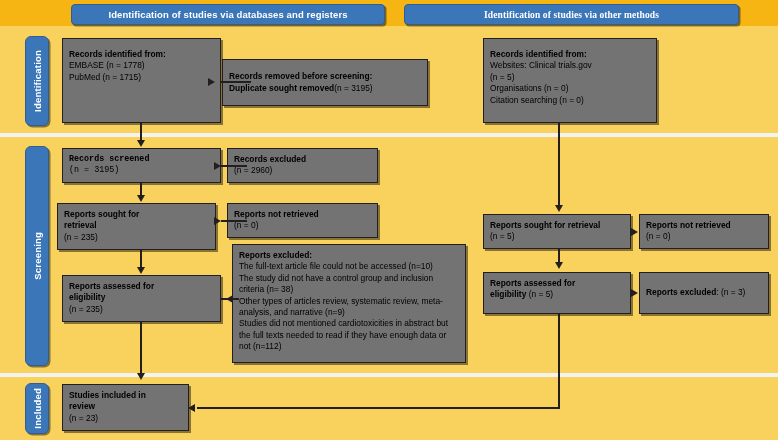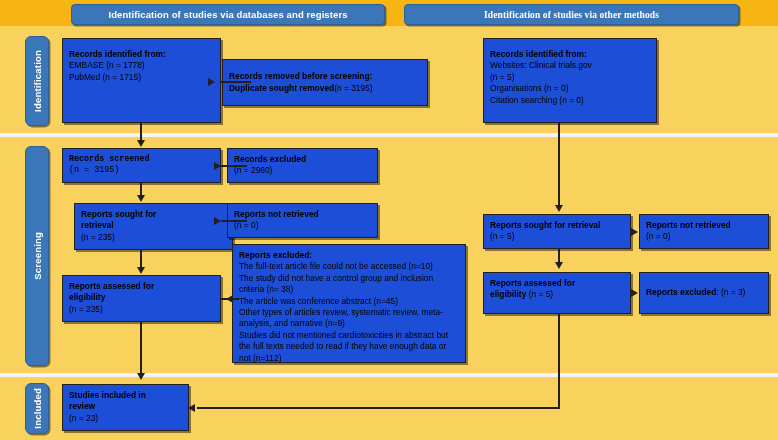--- a/index.html
+++ b/index.html
@@ -42,38 +42,38 @@
   .stage span{
     writing-mode:vertical-rl;transform:rotate(180deg);
     white-space:nowrap;letter-spacing:.2px;
   }
   #stage-ident{left:25px;top:36px;height:88px;}
   #stage-screen{left:25px;top:146px;height:218px;}
   #stage-incl{left:25px;top:383px;height:49px;}
 
   
   .box{
-    position:absolute;background:#1d4ed8;
+    position:absolute;background:#737373;
     border:1.6px solid #231f20;
     box-shadow:2px 2px 0 rgba(0,0,0,.45);
     box-sizing:border-box;
     padding:5px 6px;
     font-size:8.4px;line-height:11.4px;color:#000000;
   }
   .box b{font-weight:bold;}
   .box .ln{display:block;white-space:nowrap;}
   .box .wrapln{display:block;}
 
   
   #box-records-id   {left:62px; top:38px;  width:159px;height:85px;padding-top:10px;}
   #box-dupes        {left:222px;top:59px;  width:206px;height:47px;
                      display:flex;flex-direction:column;justify-content:center;}
   #box-screened     {left:62px; top:148px; width:159px;height:35px;font-family:Liberation Mono, monospace;}
   #box-excluded     {left:227px;top:148px; width:151px;height:35px;}
-  #box-sought       {left:74px; top:203px; width:159px;height:47px;}
+  #box-sought       {left:57px; top:203px; width:159px;height:47px;}
   #box-notretrieved {left:227px;top:203px; width:151px;height:35px;}
   #box-assessed     {left:62px; top:275px; width:159px;height:47px;}
   #box-repexcluded  {left:232px;top:244px; width:234px;height:119px;}
   
   #box-records-id-o {left:483px;top:38px;  width:174px;height:85px;padding-top:10px;}
   #box-sought-o     {left:483px;top:214px; width:148px;height:35px;}
   #box-notretr-o    {left:639px;top:214px; width:130px;height:35px;}
   #box-assessed-o   {left:483px;top:272px; width:148px;height:42px;}
   #box-repexcl-o    {left:639px;top:272px; width:130px;height:42px;
                      display:flex;align-items:center;}
@@ -153,21 +153,20 @@
   <div class="box" id="box-assessed">
     <span class="ln"><b>Reports assessed for</b></span>
     <span class="ln"><b>eligibility</b></span>
     <span class="ln">(n = 235)</span>
   </div>
 
   <div class="box" id="box-repexcluded">
     <span class="ln"><b>Reports excluded:</b></span>
     <span class="wrapln">The full-text article file could not be accessed (n=10)</span>
     <span class="wrapln">The study did not have a control group and inclusion criteria  (n= 38)</span>
-    <span class="wrapln">The article was conference abstract (n=45)</span>
     <span class="wrapln">Other types of articles review, systematic review, meta-analysis, and narrative  (n=9)</span>
     <span class="wrapln">Studies did not mentioned cardiotoxicities in abstract but the full texts needed to read if they have enough data or not (n=112)</span>
   </div>
 
   <div class="box" id="box-records-id-o">
     <span class="ln"><b>Records identified from:</b></span>
     <span class="ln">Websites: Clinical trials.gov</span>
     <span class="ln">(n = 5)</span>
     <span class="ln">Organisations (n = 0)</span>
     <span class="ln">Citation searching (n = 0)</span>

